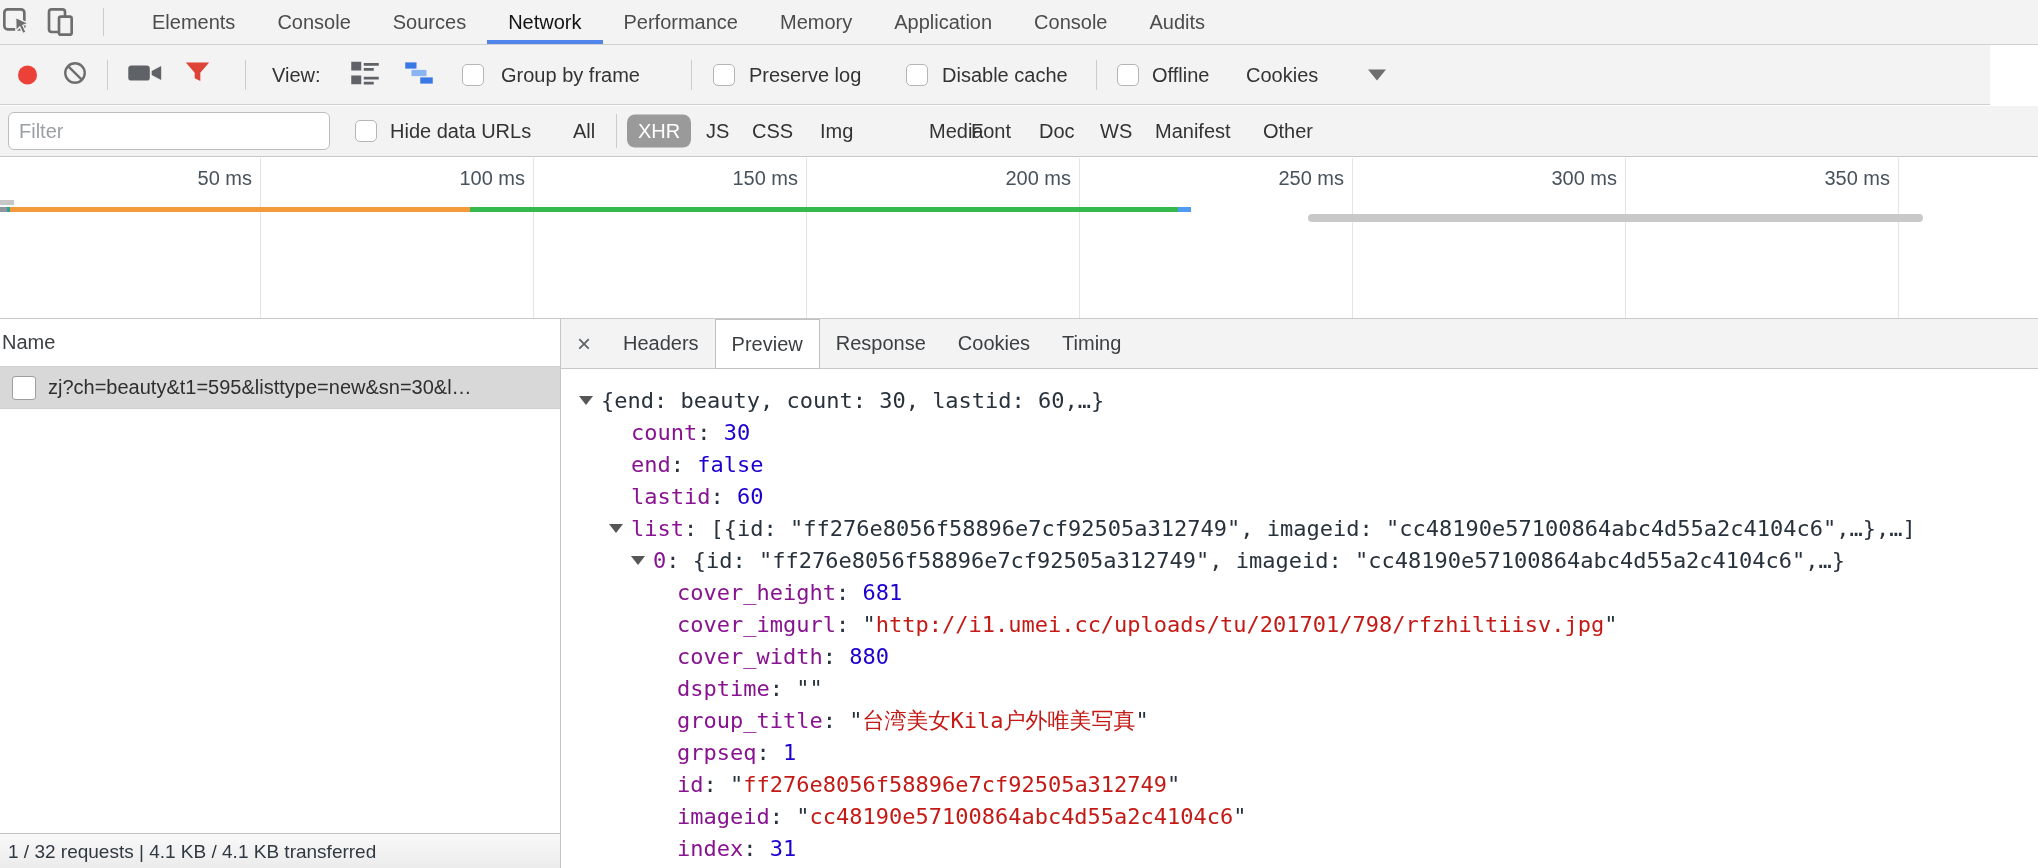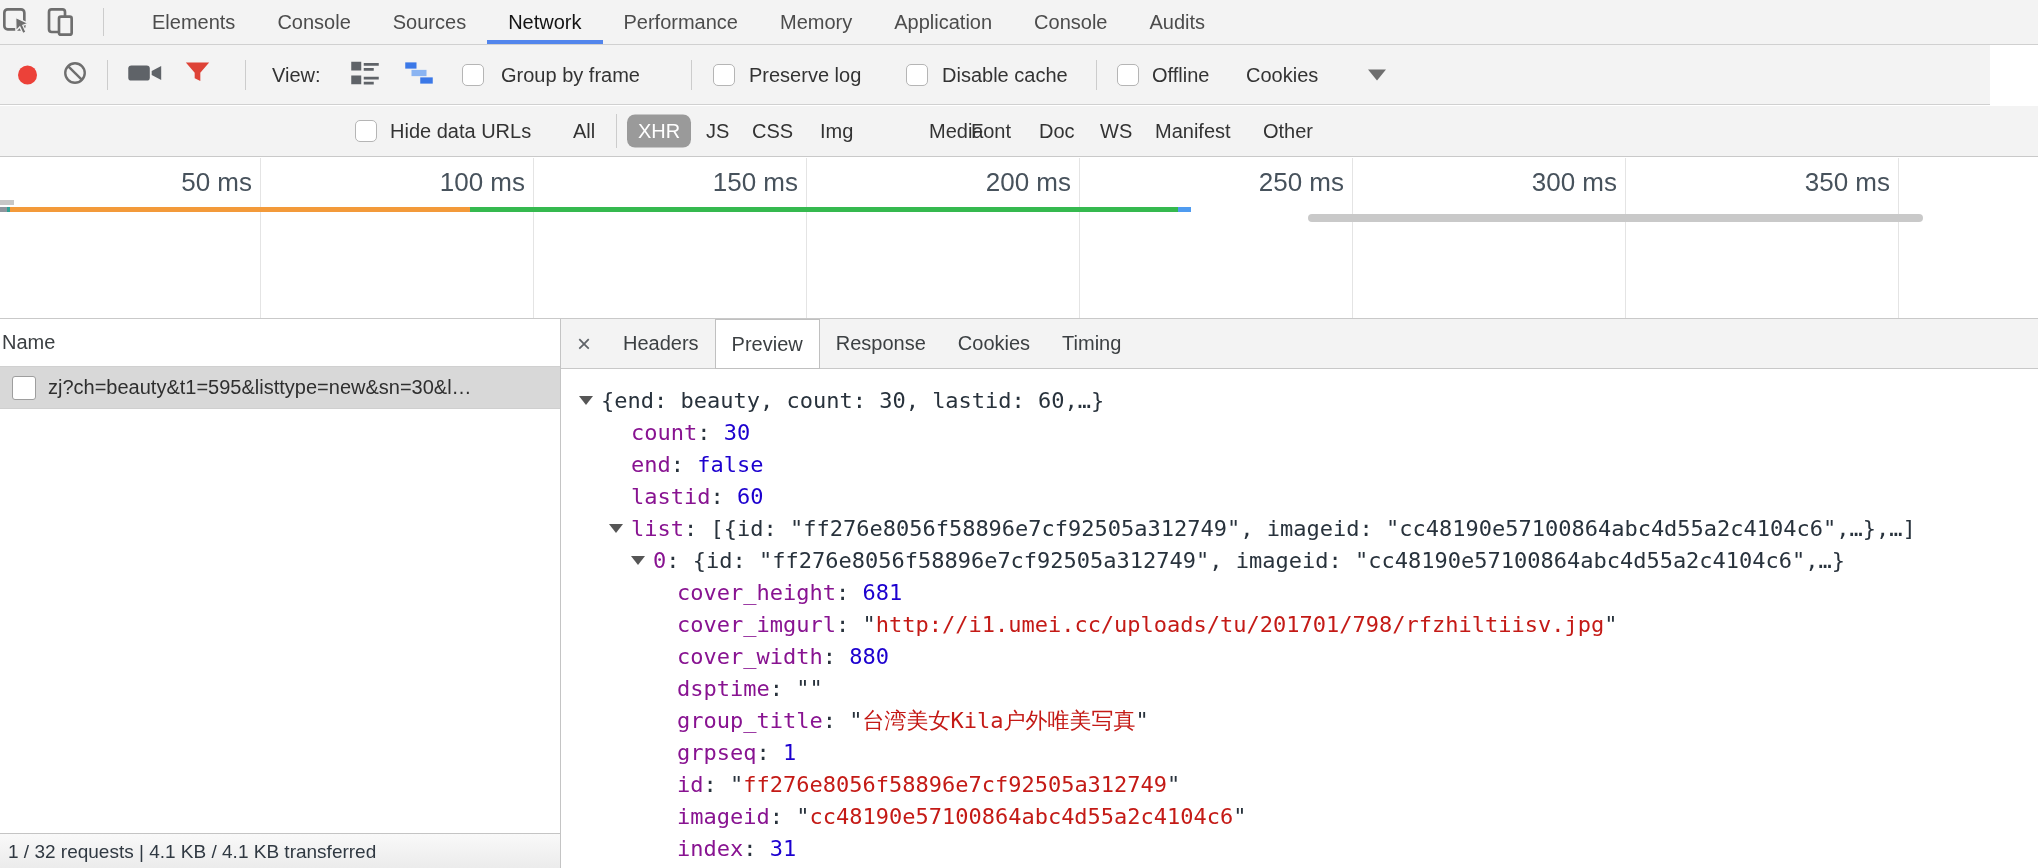--- a/index.html
+++ b/index.html
@@ -37,21 +37,21 @@
   .filter-input { left:8px; width:322px; height:38px; border:1.5px solid #bdbdbd; border-radius:6px;
                   background:#fff; font-size:20px; padding:0 10px; color:#333; outline:none;
                   font-family:"Liberation Sans", sans-serif; }
   .filter-input::placeholder { color:#9aa0a6; }
   .type-filter { font-size:20px; color:#333; white-space:nowrap; }
   .type-filter.selected { background:#9a9a9a; color:#fff; border-radius:8px; padding:5px 11px; }
 
   
   .overview { position:absolute; left:0; top:158px; width:2038px; height:160px; background:#fff; }
   .gridline { position:absolute; top:0; width:1px; height:160px; background:#e4e4e4; }
-  .tick-label { position:absolute; top:9px; height:24px; font-size:26px; color:#47525c;
+  .tick-label { position:absolute; top:9px; height:24px; font-size:20px; color:#47525c;
                 text-align:right; white-space:nowrap; }
   .ov-bar { position:absolute; display:flex; overflow:hidden; }
   .ov-seg { height:100%; }
 
   
   .main { position:absolute; left:0; top:318px; width:2038px; height:550px; border-top:1px solid #c9c9c9; background:#fff; }
   .left-panel { position:absolute; left:0; top:0; width:561px; height:550px; border-right:1px solid #c4c4c4; background:#fff; }
   .name-header { height:48px; border-bottom:1px solid #d0d0d0; display:flex; align-items:center;
                  padding-left:2px; font-size:20px; color:#3c4043; }
   .request-row { height:42px; display:flex; align-items:center; padding-left:12px;
@@ -169,20 +169,21 @@
     <div class="checkbox" style="left:906px;"></div>
     <div class="tb-label" style="left:942px;">Disable cache</div>
     <div class="vline" style="left:1096px;"></div>
     <div class="checkbox" style="left:1117px;"></div>
     <div class="tb-label" style="left:1152px;">Offline</div>
     <div class="tb-label" style="left:1246px;">Cookies</div>
     <div class="dd-arrow" style="left:1368px;"></div>
   </div>
 
   <div class="filterbar">
+    <input class="filter-input" placeholder="Filter" style="">
     <div class="checkbox" style="left:355px;"></div>
     <div class="tb-label" style="left:390px;">Hide data URLs</div>
     <div class="vline" style="left:616px; height:34px;"></div>
     <div></div>
   <div class="type-filter" style="left: 573px; position: absolute; top: 50%; transform: translateY(-50%);">All</div>
       <div class="type-filter selected" style="left: 627px; position: absolute; top: 50%; transform: translateY(-50%);">XHR</div>
       <div class="type-filter" style="left: 706px; position: absolute; top: 50%; transform: translateY(-50%);">JS</div>
       <div class="type-filter" style="left: 752px; position: absolute; top: 50%; transform: translateY(-50%);">CSS</div>
       <div class="type-filter" style="left: 820px; position: absolute; top: 50%; transform: translateY(-50%);">Img</div>
       <div class="type-filter" style="left: 885px; position: absolute; top: 50%; transform: translateY(-50%); margin-left: 44px;">Media</div>

